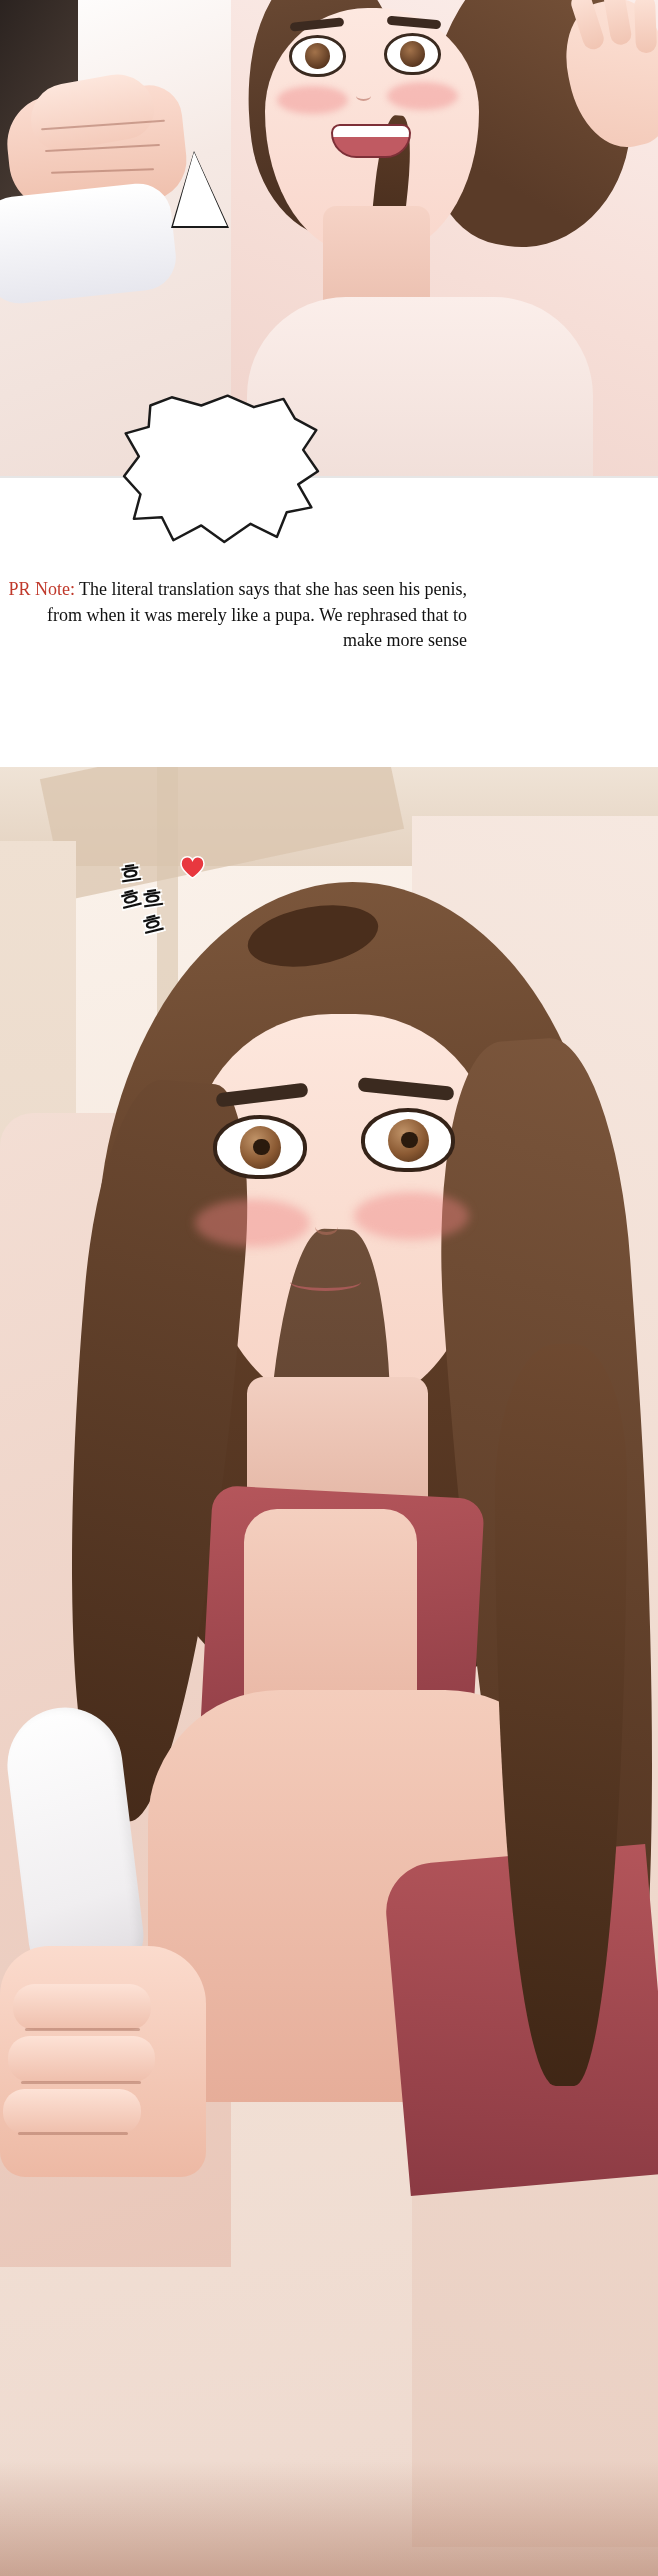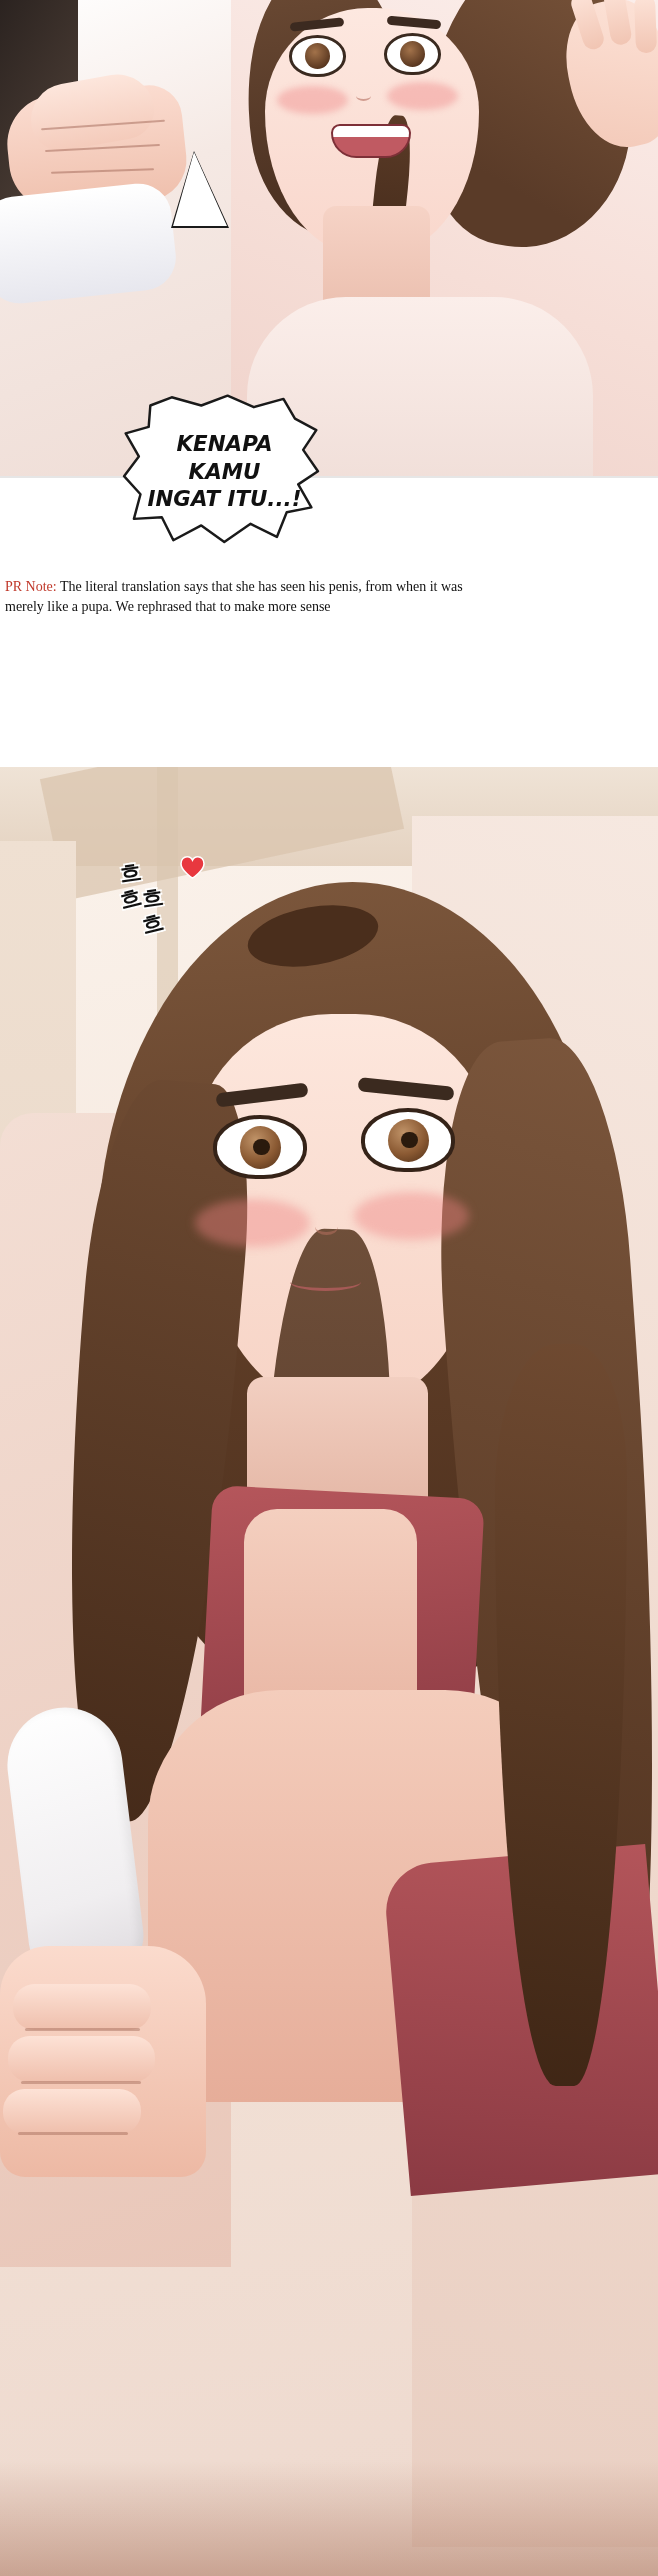--- a/index.html
+++ b/index.html
@@ -281,23 +281,24 @@
     z-index: 6;
   }
 
   
   .pr-note {
     position: absolute;
     left: 5px;
     top: 577px;
     width: 462px;
     font-family: "Liberation Serif", serif;
-    font-size: 14px;
+    font-size: 18px;
     line-height: 1.42;
     color: #111111;
+    text-align: right;
   }
   .pr-note .label {
     color: #c0392b;
     font-family: "Liberation Serif", serif;
   }
 
   
   .white-gap {
     position: absolute;
     left: 0;
@@ -620,22 +621,20 @@
   </div>
 
   <div class="tail-oval-outline"></div>
   <div class="tail-oval"></div>
 
   <div class="balloon-jag">
     <svg width="198" height="152" viewBox="0 0 240 185" xmlns="http://www.w3.org/2000/svg" aria-hidden="true">
       <polygon points="60,4 96,14 128,2 160,16 196,6 210,30 236,44 220,68 238,94 214,110 230,138 200,144 188,174 156,158 124,180 96,160 62,178 48,150 14,152 22,122 2,100 20,76 4,48 32,40 34,14" fill="#ffffff" stroke="#1a1a1a" stroke-width="3" stroke-linejoin="round"></polygon>
     </svg>
   </div>
-  <div class="jag-text">KENAPA KAMU
-INGAT ITU...!</div>
 
   <div class="pr-note">
     <span class="label">PR Note:</span><span> The literal translation says that she has seen his penis, from when it was merely like a pupa. We rephrased that to make more sense</span>
   </div>
 
   <div class="white-gap"></div>
 
   <div class="panel-two">
     <div class="p2-bg"></div>
     <div class="p2-wall-beam"></div>

